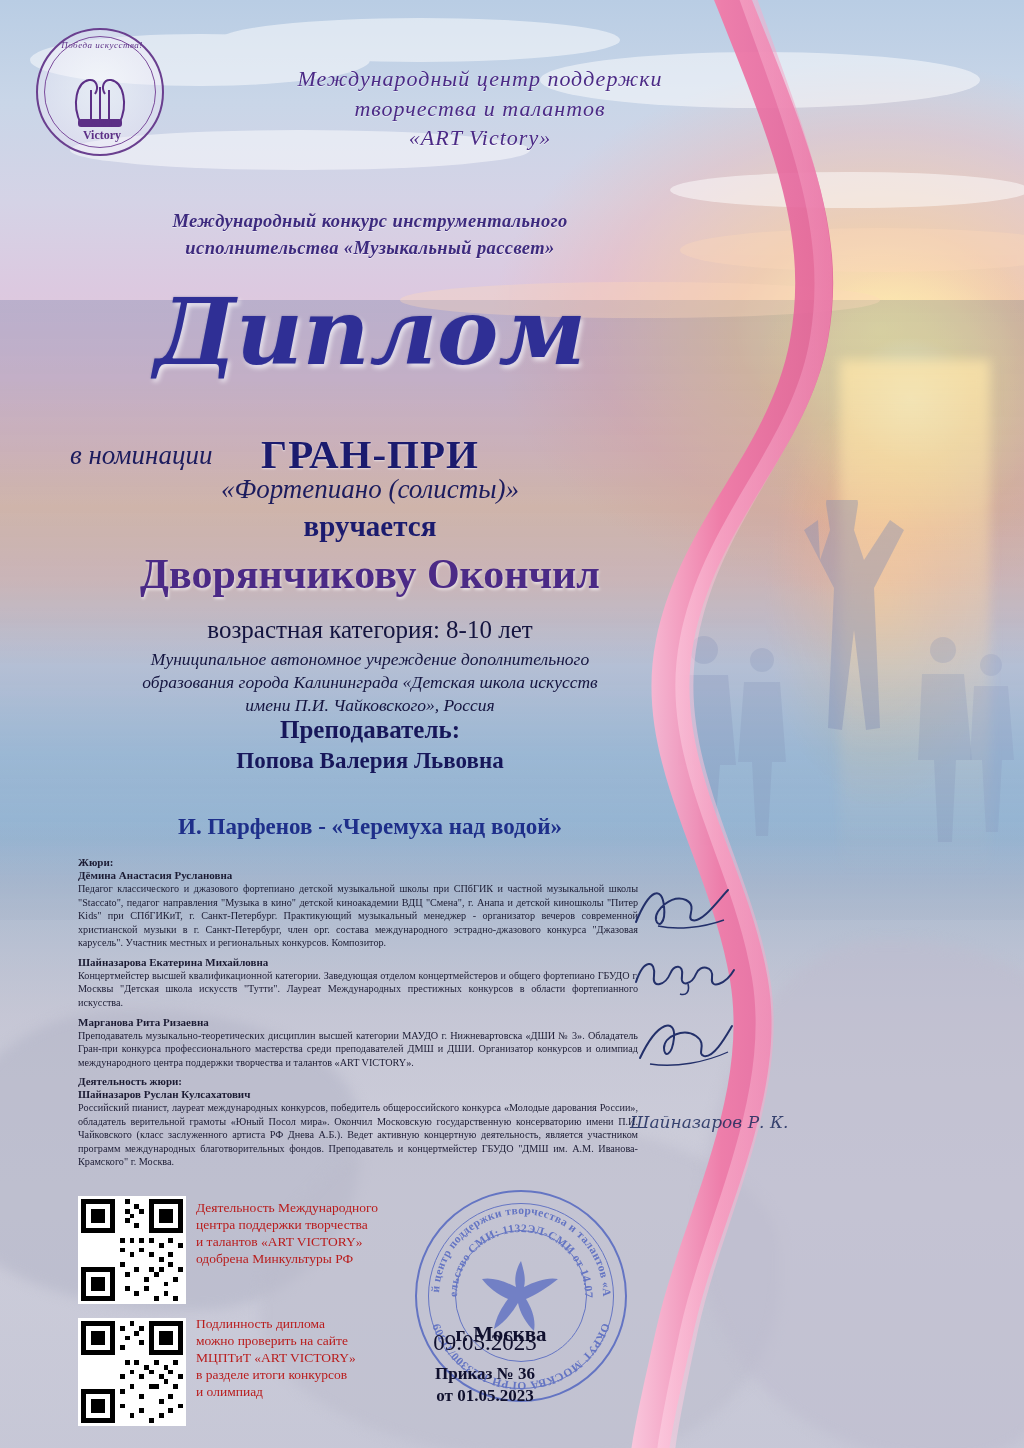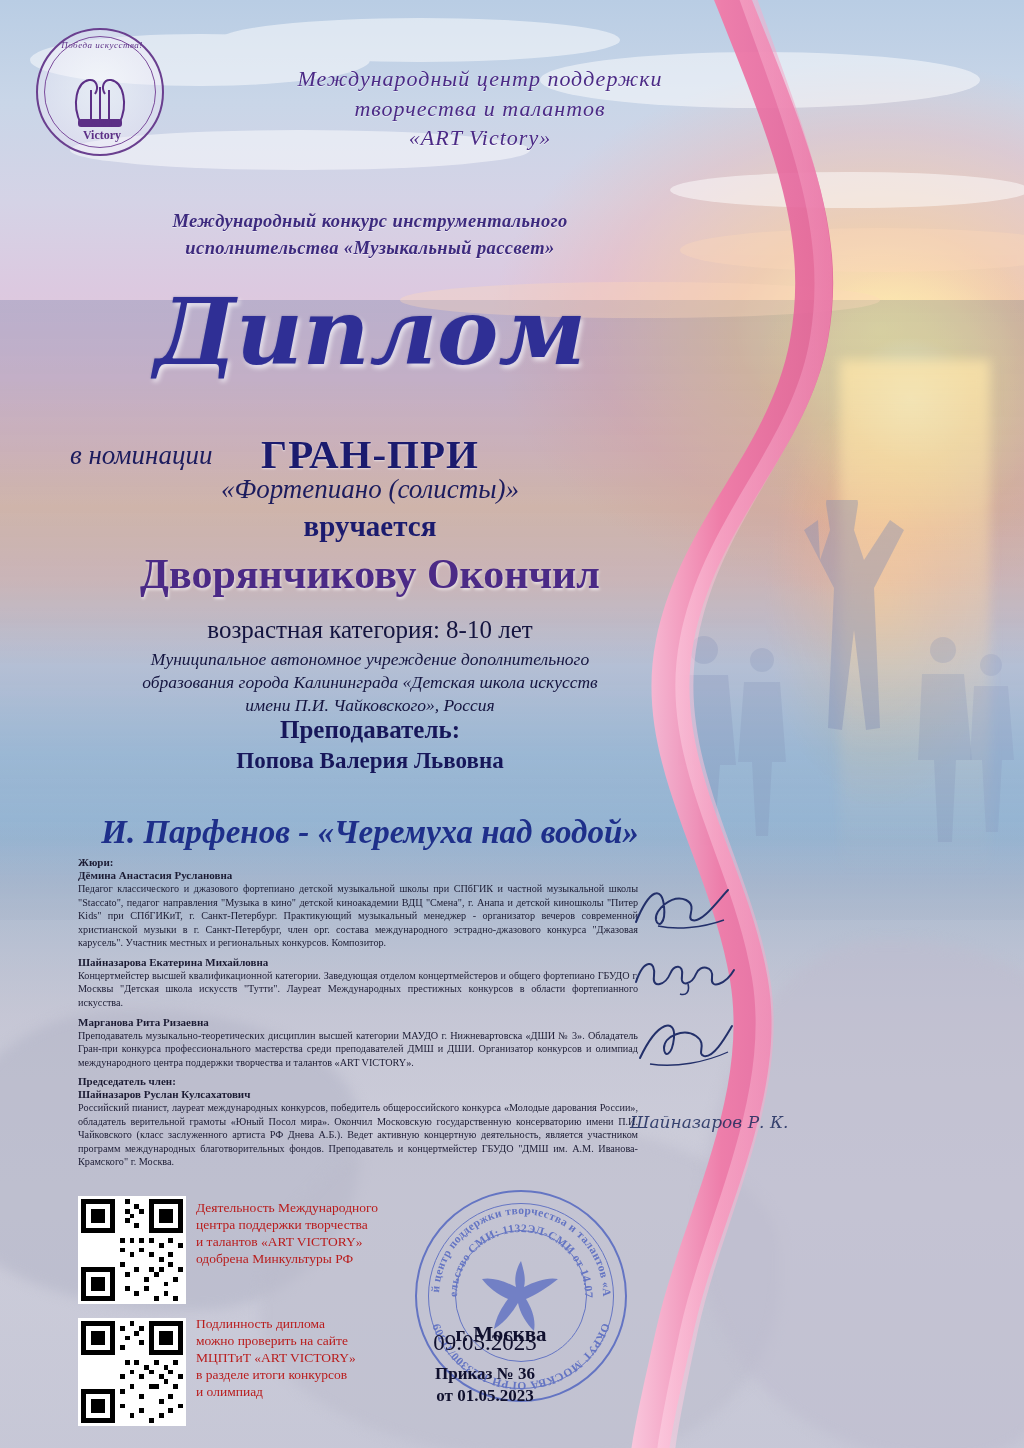--- a/index.html
+++ b/index.html
@@ -157,21 +157,21 @@
   .teacher-name {
     position:absolute; left:70px; top:748px; width:600px;
     text-align:center; font-weight:bold; font-size:23px; color:#17175a;
   }
   .work-label {
     position:absolute; left:50px; top:780px; width:640px;
     text-align:center; font-style:italic; font-weight:bold; font-size:27px; color:#1e2f8a;
   }
   .work-title {
     position:absolute; left:50px; top:814px; width:640px;
-    text-align:center; font-style:italic; font-weight:bold; font-size:33px; color:#1e2f8a;
+    text-align:center; font-weight:bold; font-size:23px; color:#1e2f8a;
   }
 
   
   .jury {
     position:absolute; left:78px; top:856px; width:560px;
     color:#1b1b33;
     font-family:"Liberation Serif", serif;
   }
   .jury h4 { margin:0 0 1px 0; font-size:11px; font-weight:bold; }
   .jury .person { margin:0 0 1px 0; font-size:11px; font-weight:bold; }
@@ -320,21 +320,21 @@
 
     <div class="person">Дёмина Анастасия Руслановна</div>
     <p>Педагог классического и джазового фортепиано детской музыкальной школы при СПбГИК и частной музыкальной школы "Staccato", педагог направления "Музыка в кино" детской киноакадемии ВДЦ "Смена", г. Анапа и детской киношколы "Питер Kids" при СПбГИКиТ, г. Санкт-Петербург. Практикующий музыкальный менеджер - организатор вечеров современной христианской музыки в г. Санкт-Петербург, член орг. состава международного эстрадно-джазового конкурса "Джазовая карусель". Участник местных и региональных конкурсов. Композитор.</p>
 
     <div class="person">Шайназарова Екатерина Михайловна</div>
     <p>Концертмейстер высшей квалификационной категории. Заведующая отделом концертмейстеров и общего фортепиано ГБУДО г. Москвы "Детская школа искусств "Тутти". Лауреат Международных престижных конкурсов в области фортепианного искусства.</p>
 
     <div class="person">Марганова Рита Ризаевна</div>
     <p>Преподаватель музыкально-теоретических дисциплин высшей категории МАУДО г. Нижневартовска «ДШИ № 3». Обладатель Гран-при конкурса профессионального мастерства среди преподавателей ДМШ и ДШИ. Организатор конкурсов и олимпиад международного центра поддержки творчества и талантов «ART VICTORY».</p>
 
-    <h4 class="chair-label">Председатель член:</h4>
+    <h4 class="chair-label">Деятельность жюри:</h4>
     <div class="person">Шайназаров Руслан Кулсахатович</div>
     <p>Российский пианист, лауреат международных конкурсов, победитель общероссийского конкурса «Молодые дарования России», обладатель верительной грамоты «Юный Посол мира». Окончил  Московскую государственную консерваторию имени П.И. Чайковского (класс заслуженного артиста РФ Днева А.Б.). Ведет активную концертную деятельность, является участником программ международных благотворительных фондов. Преподаватель и концертмейстер ГБУДО "ДМШ им. А.М. Иванова-Крамского" г. Москва.</p>
   </div>
 
   <svg style="position:absolute;left:628px;top:880px;" width="110" height="56">
     <path d="M8 42 C 22 8, 34 6, 36 26 C 38 44, 30 48, 28 40 C 26 30, 44 14, 58 20 C 70 26, 58 38, 64 40 C 74 44, 92 18, 100 10" stroke="#23306a" stroke-width="2" fill="none" stroke-linecap="round"></path>
     <path d="M30 46 C 48 50, 74 48, 96 40" stroke="#23306a" stroke-width="1.4" fill="none"></path>
   </svg>
   <svg style="position:absolute;left:630px;top:948px;" width="112" height="48">
     <path d="M6 34 C 14 10, 26 12, 24 28 C 22 42, 36 36, 40 26 C 44 16, 54 16, 52 28 C 50 40, 62 36, 66 26 C 70 16, 84 18, 82 30 C 80 42, 96 36, 104 22" stroke="#23306a" stroke-width="2" fill="none" stroke-linecap="round"></path>

